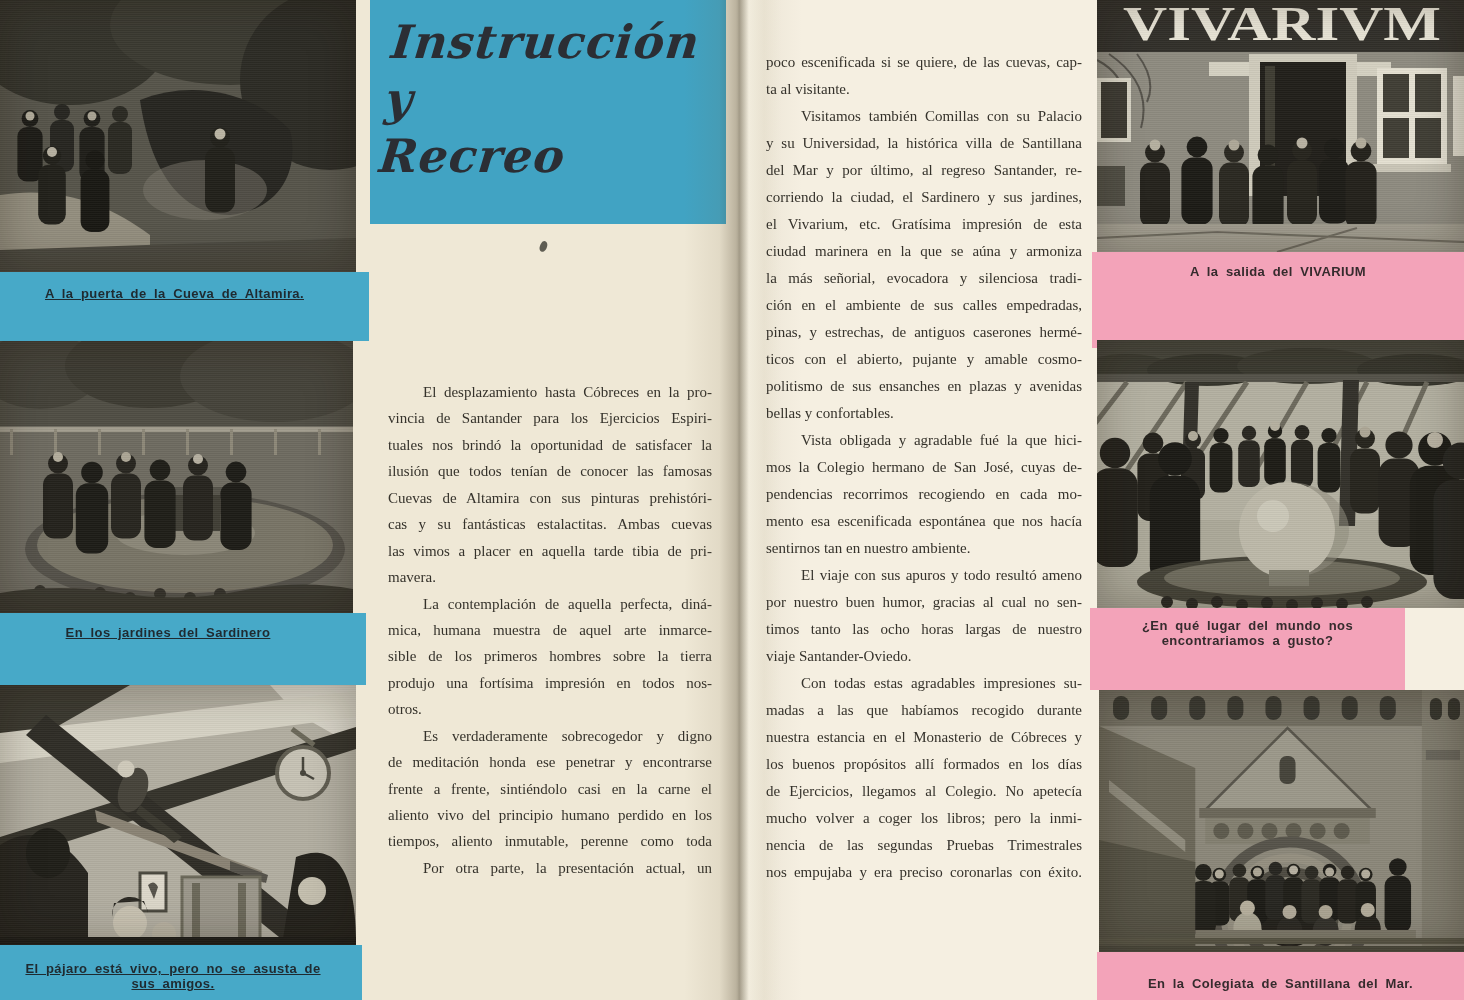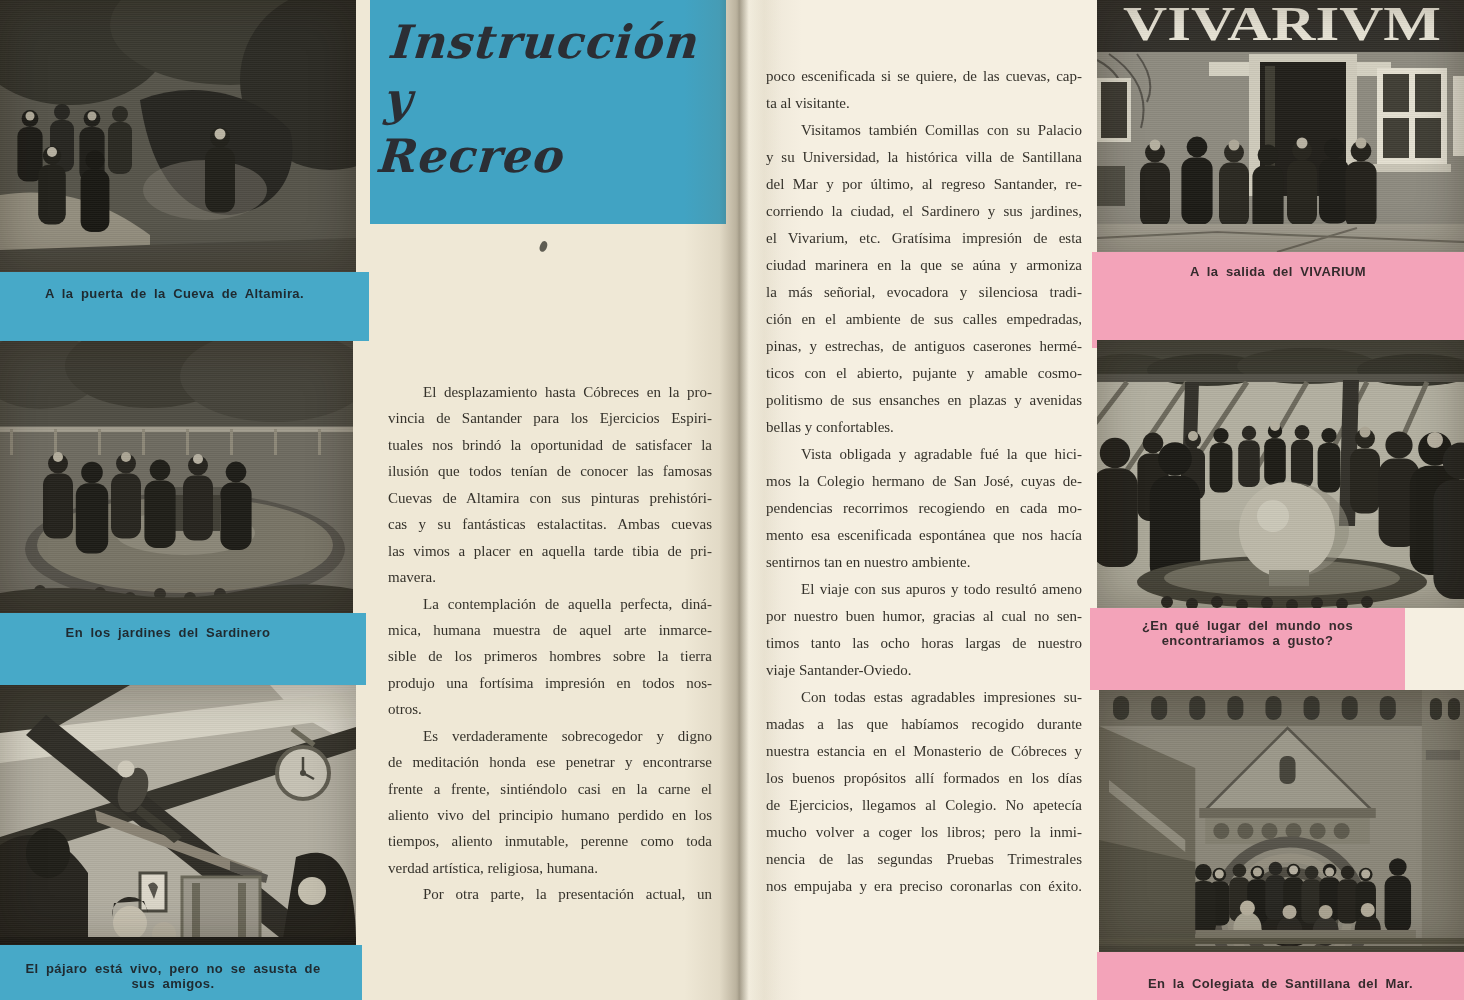--- a/index.html
+++ b/index.html
@@ -32,21 +32,21 @@
     background:repeating-linear-gradient(0deg, rgba(255,255,255,.035) 0 1px, rgba(0,0,0,.035) 1px 2px);
     box-shadow:inset 0 0 46px rgba(25,18,6,.30);
   }
 
   
   .capbar {
     display:flex; align-items:flex-start; justify-content:center;
     font-family:"Liberation Sans", sans-serif; font-weight:bold;
     font-size:13px; letter-spacing:.4px; word-spacing:3.5px; text-align:center;
   }
-  .capbar.blue { background:var(--blue,#47a9c8); color:var(--caption-ink,#1f2a30); }
+  .capbar.blue { background:var(--blue,#47a9c8); color:var(--caption-ink,#1f2a30);text-decoration:underline; }
   .capbar.pink { background:var(--pink,#f3a3b9); color:var(--pink-caption-ink,#352b2d); }
 
   
   .title-block { left:370px; top:0; width:356px; height:224px; background:var(--blue-dark,#41a3c3); }
   .title-text {
     padding:14px 0 0 26px;
     font-family:"DejaVu Serif", serif; font-style:italic; font-weight:bold;
     font-size:46px; line-height:57px; color:var(--title-ink,#2b2e34);
     transform:skewX(-6deg); transform-origin:left top; letter-spacing:1px;
   }
@@ -214,27 +214,26 @@
       <div class="tline first">La contemplación de aquella perfecta, diná-</div>
       <div class="tline">mica, humana muestra de aquel arte inmarce-</div>
       <div class="tline">sible de los primeros hombres sobre la tierra</div>
       <div class="tline">produjo una fortísima impresión en todos nos-</div>
       <div class="tline plast">otros.</div>
       <div class="tline first">Es verdaderamente sobrecogedor y digno</div>
       <div class="tline">de meditación honda ese penetrar y encontrarse</div>
       <div class="tline">frente a frente, sintiéndolo casi en la carne el</div>
       <div class="tline">aliento vivo del principio humano perdido en los</div>
       <div class="tline">tiempos, aliento inmutable, perenne como toda</div>
-      <div class="tline plast">verdad artística, religiosa, humana.</div>
       <div class="tline first">Por otra parte, la presentación actual, un</div>
     </div>
 
   <div class="abs gutter"></div>
 
-  <div class="abs bodycol colR" style="left:766px;top:63px;width:316px">
+  <div class="abs bodycol colR" style="left:766px;top:49px;width:316px">
       <div class="tline">poco escenificada si se quiere, de las cuevas, cap-</div>
       <div class="tline plast">ta al visitante.</div>
       <div class="tline first">Visitamos también Comillas con su Palacio</div>
       <div class="tline">y su Universidad, la histórica villa de Santillana</div>
       <div class="tline">del Mar y por último, al regreso Santander, re-</div>
       <div class="tline">corriendo la ciudad, el Sardinero y sus jardines,</div>
       <div class="tline">el Vivarium, etc. Gratísima impresión de esta</div>
       <div class="tline">ciudad marinera en la que se aúna y armoniza</div>
       <div class="tline">la más señorial, evocadora y silenciosa tradi-</div>
       <div class="tline">ción en el ambiente de sus calles empedradas,</div>

